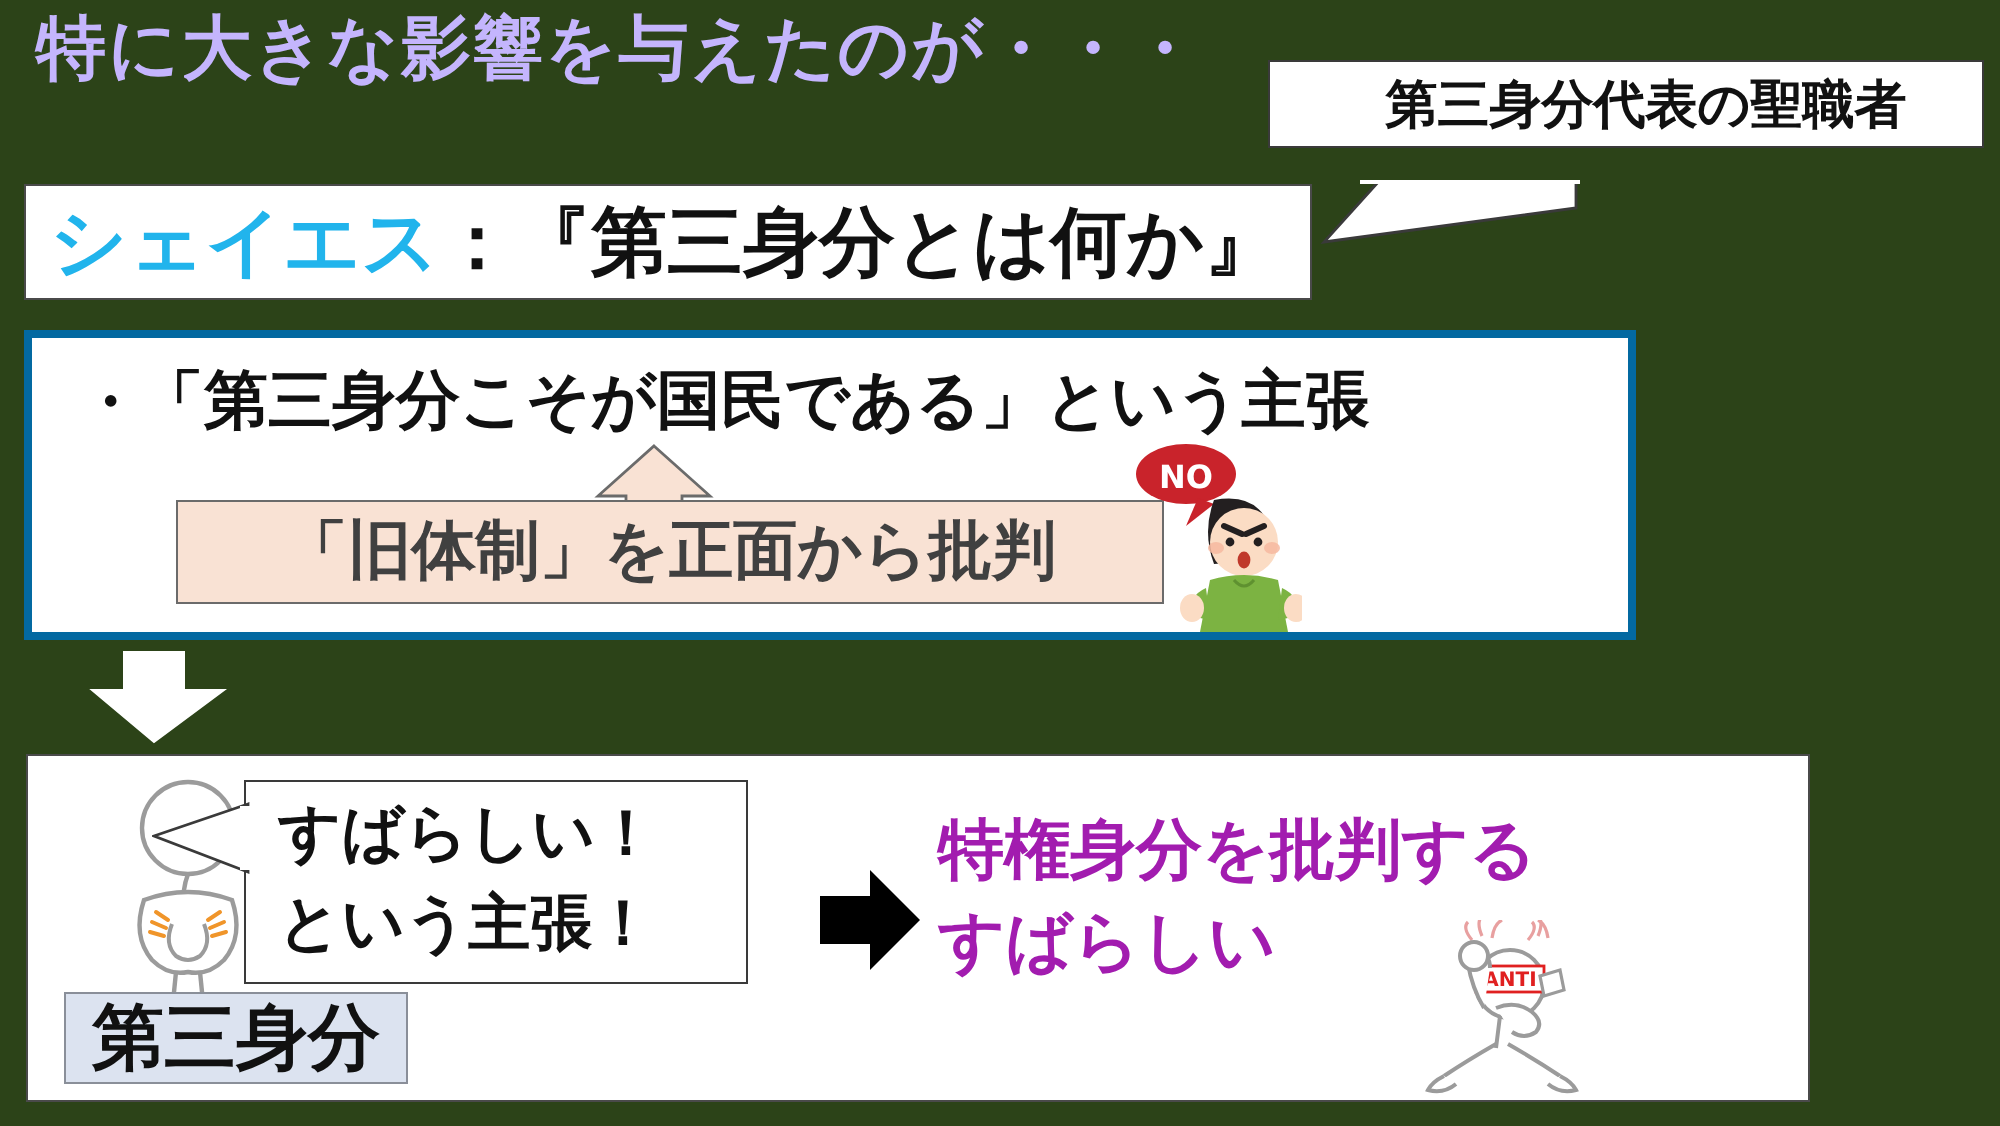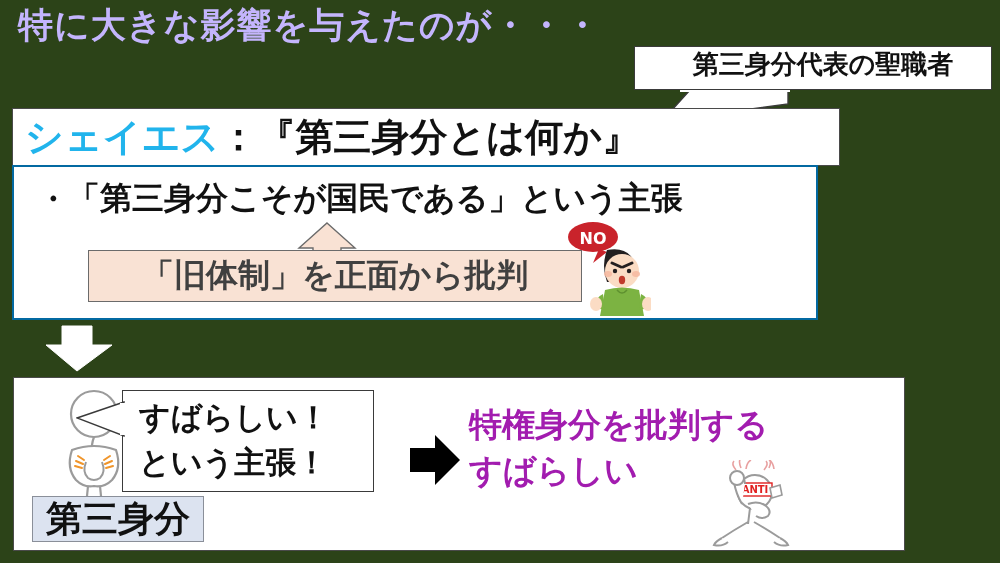--- a/index.html
+++ b/index.html
@@ -14,49 +14,49 @@
 
   
   .headline{
     position:absolute;left:18px;top:6px;
     font-size:35px;font-weight:bold;color:#c4b5fd;
     letter-spacing:1px;white-space:nowrap;line-height:1.1;
   }
 
   
   .callout{
-    position:absolute;left:634px;top:46px;width:358px;height:44px;
+    position:absolute;left:634px;top:30px;width:358px;height:44px;
     background:#ffffff;border:1px solid #3a3a3a;
-    display:flex;align-items:flex-start;justify-content:center;
+    display:flex;align-items:center;justify-content:center;
     box-sizing:border-box;
     padding-left:20px;
   }
   .callout-text{
     font-size:26px;font-weight:bold;color:#111;white-space:nowrap;letter-spacing:0px;
   }
   .callout-tail{
     position:absolute;left:660px;top:90px;width:130px;height:32px;
   }
 
   
   .title-box{
-    position:absolute;left:12px;top:108px;width:828px;height:58px;
+    position:absolute;left:12px;top:92px;width:644px;height:58px;
     background:#ffffff;border:1px solid #4a4a4a;box-sizing:border-box;
     display:flex;align-items:center;
   }
   .title-text{
     font-size:38px;font-weight:bold;color:#111;white-space:nowrap;
     padding-left:12px;letter-spacing:0px;line-height:1;
   }
   .title-name{color:#21b4ec;}
 
   
   .body-box{
     position:absolute;left:12px;top:165px;width:806px;height:155px;
-    background:#ffffff;border:2px solid #0369a1;box-sizing:border-box;
+    background:#ffffff;border:4px solid #0369a1;box-sizing:border-box;
   }
   .bullet-line{
     position:absolute;left:24px;top:10px;
     font-size:32px;font-weight:bold;color:#111;white-space:nowrap;letter-spacing:0px;
   }
   .bullet-dot{font-size:30px;}
 
   
   .uparrow{
     position:absolute;left:297px;top:222px;width:60px;height:42px;

